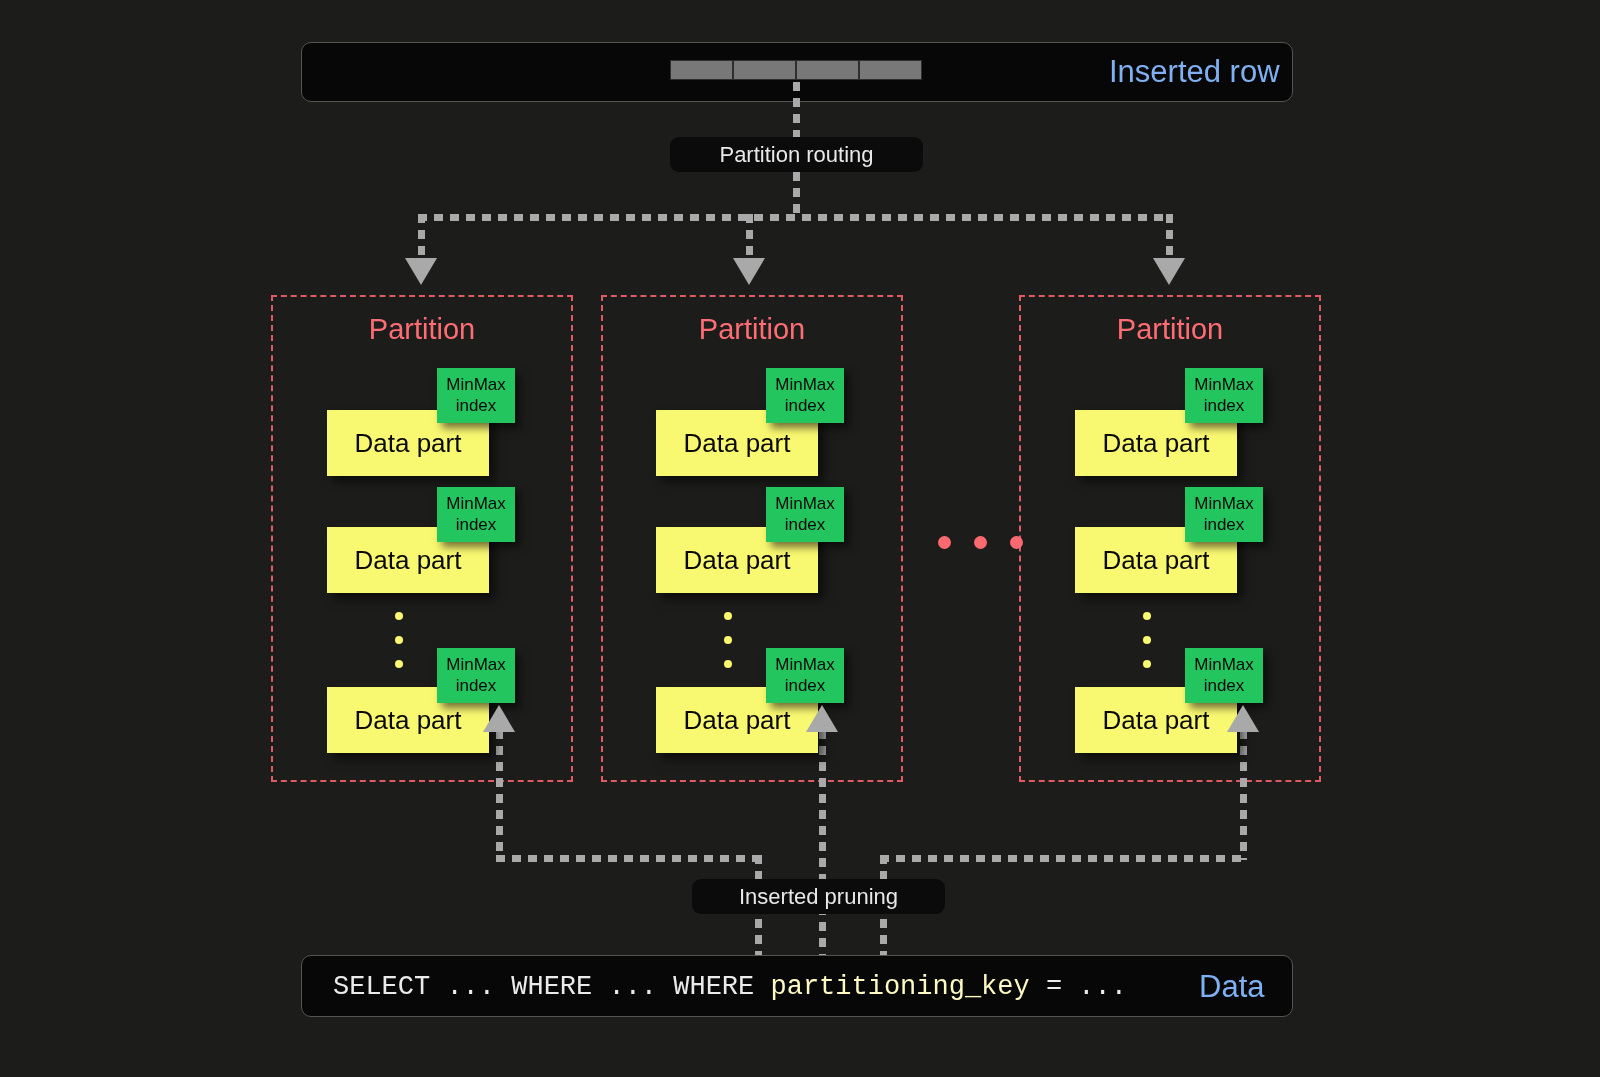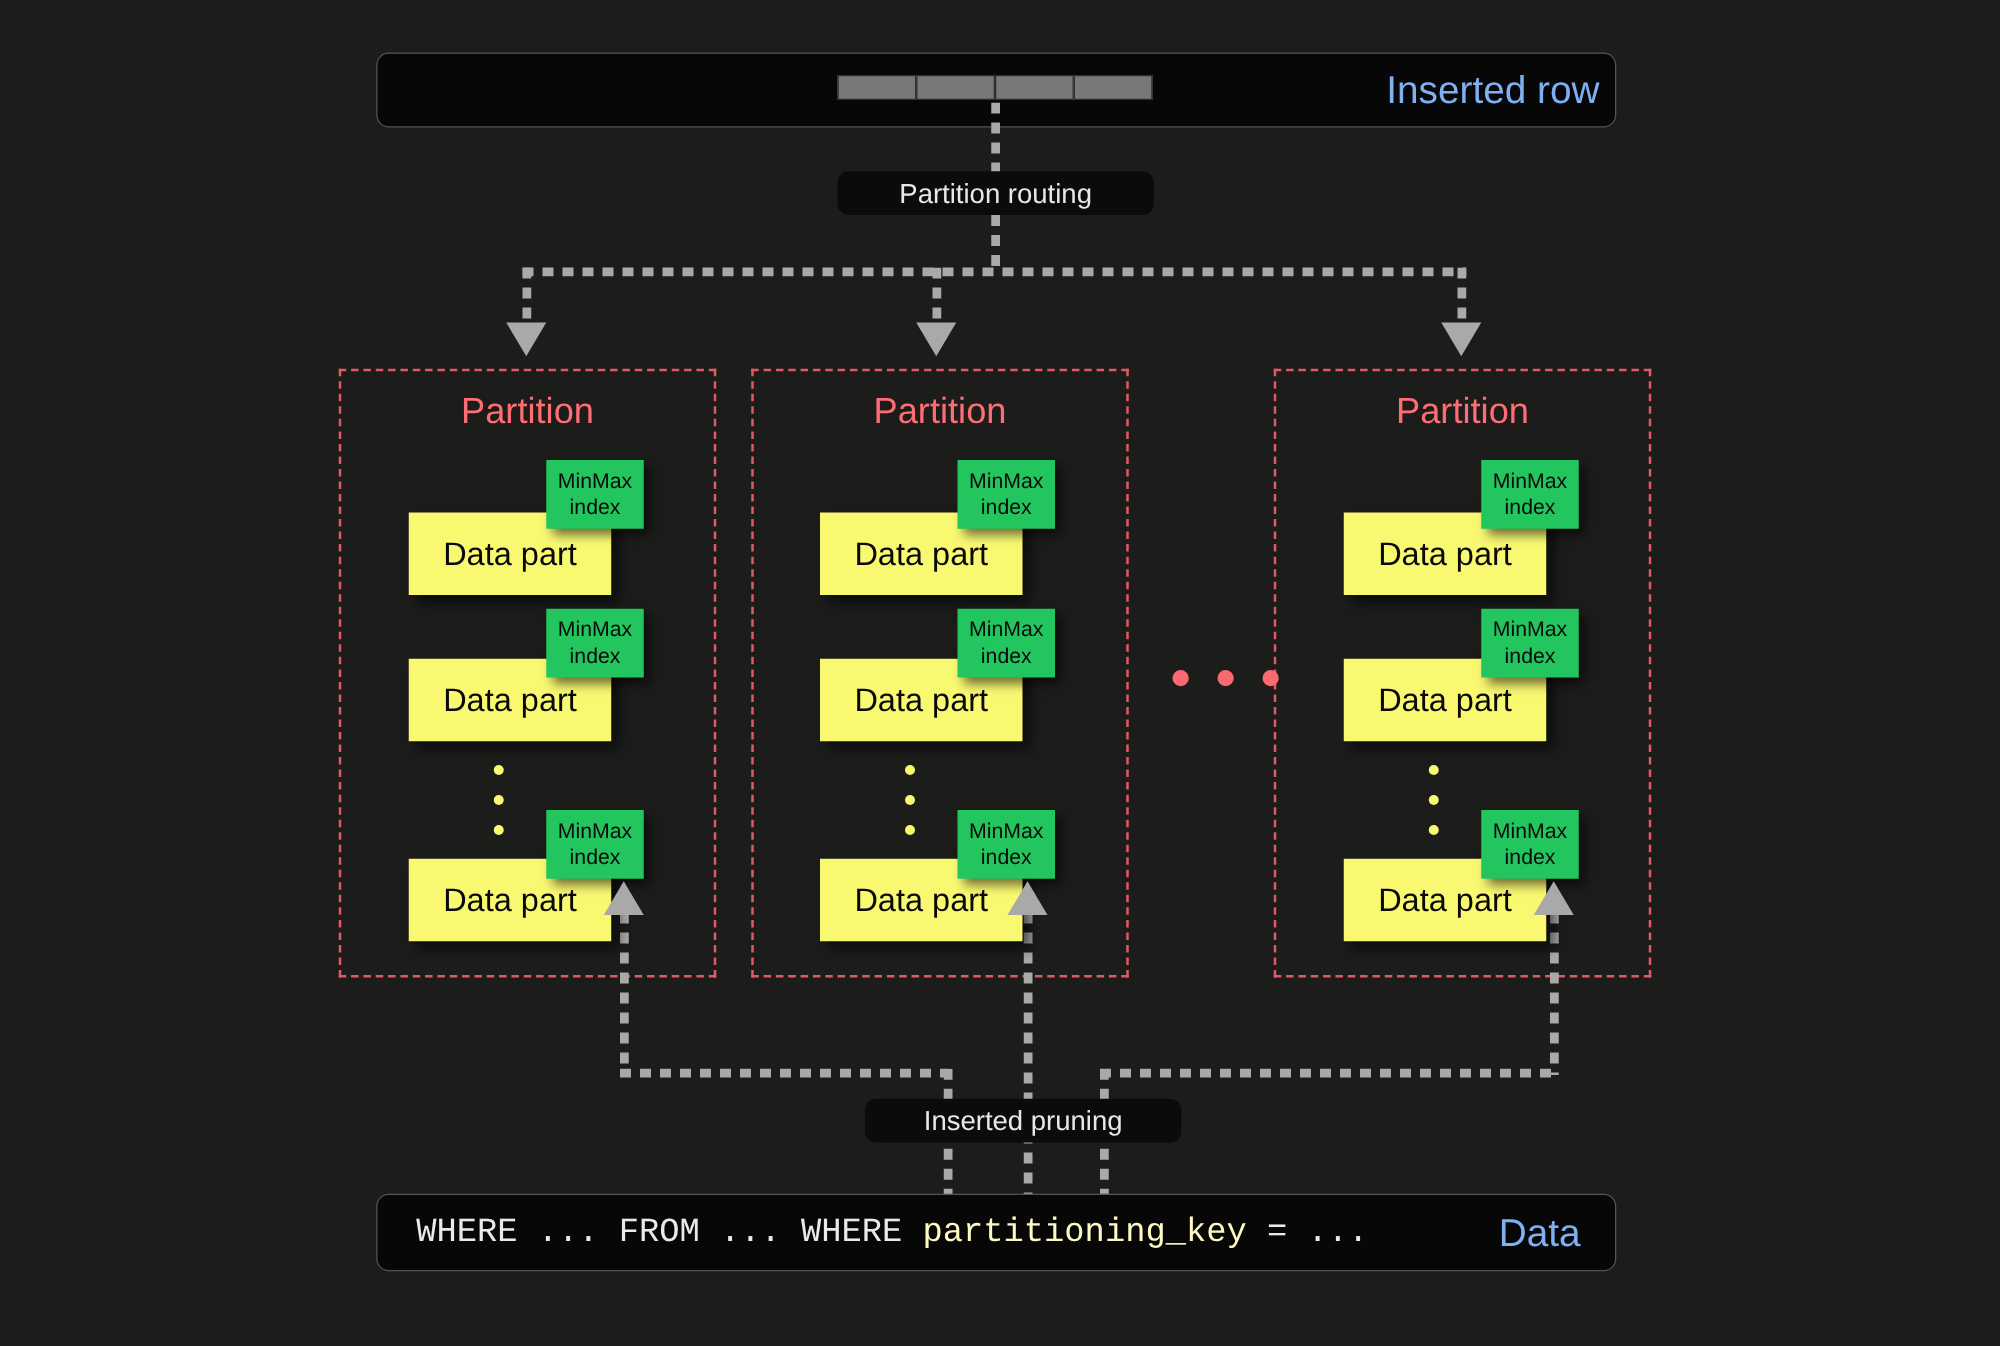--- a/index.html
+++ b/index.html
@@ -327,17 +327,17 @@
 
   <div class="arrow-up" style="left:1214px; top:705px;"></div>
   <div class="dot-v" style="left:1227px; top:730px; height:130px;"></div>
   <div class="dot-h" style="left:867px; top:855px; width:367px;"></div>
   <div class="dot-v" style="left:867px; top:855px; height:100px;"></div>
 
   <div class="pill" style="left:679px; top:879px; width:253px; height:35px;">Inserted pruning</div>
 
   <div class="bar" style="left:288px; top:955px; width:992px; height:62px;"></div>
 
-  <div class="query-code" style="left:320px; top:972px;"><span>WHERE ... FROM ... WHERE </span><span class="key">partitioning_key</span><span> = ...</span></div>
+  <div class="query-code" style="left:320px; top:972px;"><span>SELECT ... WHERE ... WHERE </span><span class="key">partitioning_key</span><span> = ...</span></div>
 
   <div class="bar-label" style="left:1186px; top:971px;">Data</div>
 
 </div>
 
 </body></html>

